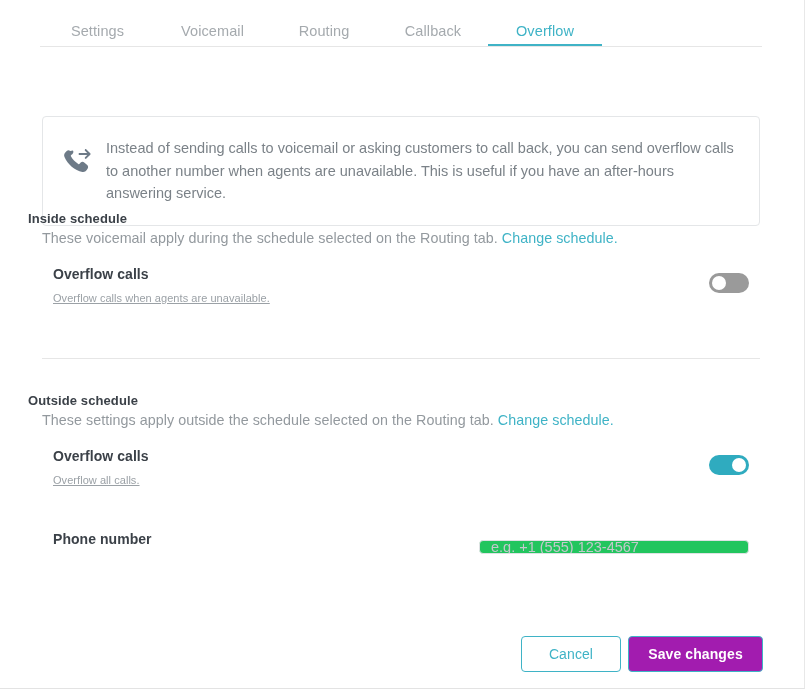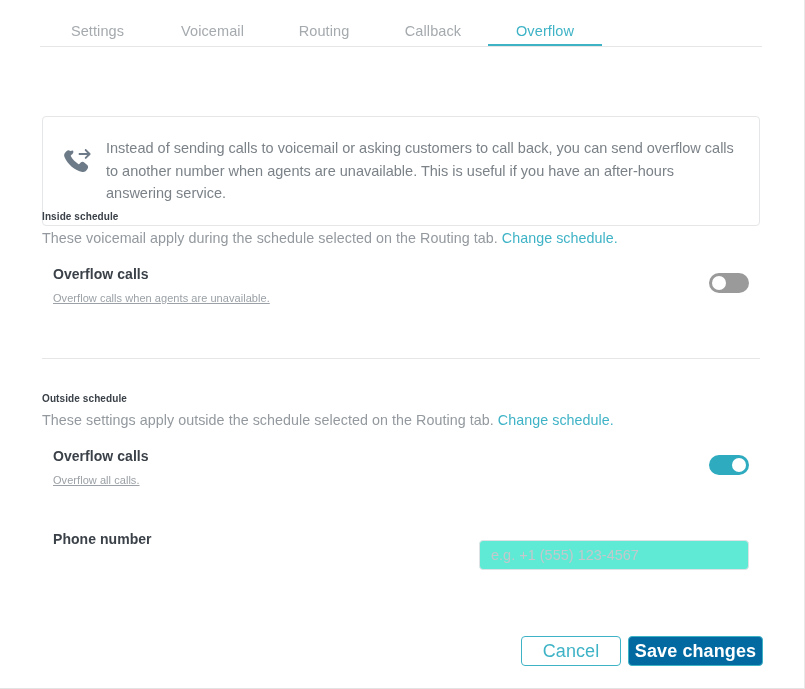--- a/index.html
+++ b/index.html
@@ -115,22 +115,22 @@
     flex: 1 1 auto;
     font-size: 14.5px;
     line-height: 22.5px;
     color: #7b8288;
     padding-left: 3px;
   }
 
   
   .section-title {
     position: absolute;
-    left: 42px;
-    font-size: 10px;
+    left: 28px;
+    font-size: 13px;
     font-weight: bold;
     color: #3b4148;
     letter-spacing: 0.1px;
   }
   .section-sub {
     position: absolute;
     left: 42px;
     font-size: 14.3px;
     color: #93999e;
     letter-spacing: 0.05px;
@@ -192,63 +192,63 @@
     height: 1px;
     background: #e6e6e6;
   }
 
   
   .phone-input {
     position: absolute;
     left: 479px;
     top: 540px;
     width: 270px;
-    height: 30px;
+    height: 14px;
     box-sizing: border-box;
     border: 1px solid #dfe2e4;
     border-radius: 4px;
-    background: #5eead4;
+    background: #22c55e;
     padding: 0 11px;
     font-family: "Liberation Sans", sans-serif;
     font-size: 14.5px;
     color: #3b4148;
     outline: none;
   }
   .phone-input::placeholder {
     color: #c3c8cc;
     opacity: 1;
   }
 
   
   .btn {
     position: absolute;
     box-sizing: border-box;
-    height: 30px;
+    height: 36px;
     border-radius: 4px;
     font-family: "Liberation Sans", sans-serif;
-    font-size: 18px;
+    font-size: 14px;
     cursor: pointer;
     display: flex;
     align-items: center;
     justify-content: center;
     letter-spacing: 0.1px;
   }
   .btn-cancel {
     left: 521px;
     top: 636px;
     width: 100px;
     background: #ffffff;
     border: 1px solid #3fb3c6;
     color: #3fb3c6;
   }
   .btn-save {
     left: 628px;
     top: 636px;
     width: 135px;
-    background: #0369a1;
+    background: #a21caf;
     border: 1px solid #3fb3c6;
     color: #ffffff;
     font-weight: bold;
   }
 </style>
 </head>
 <body>
 
 <div class="page">
 

